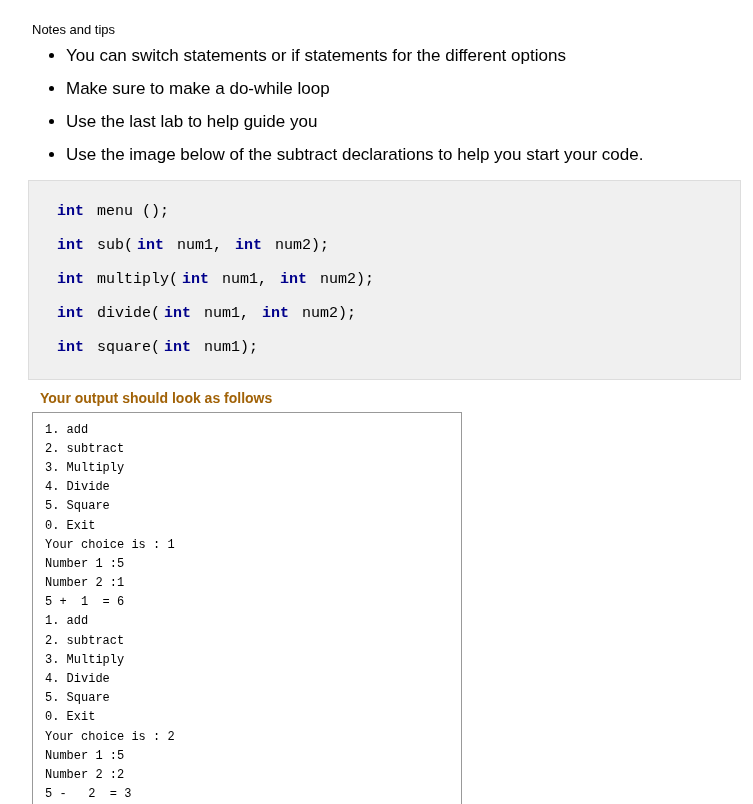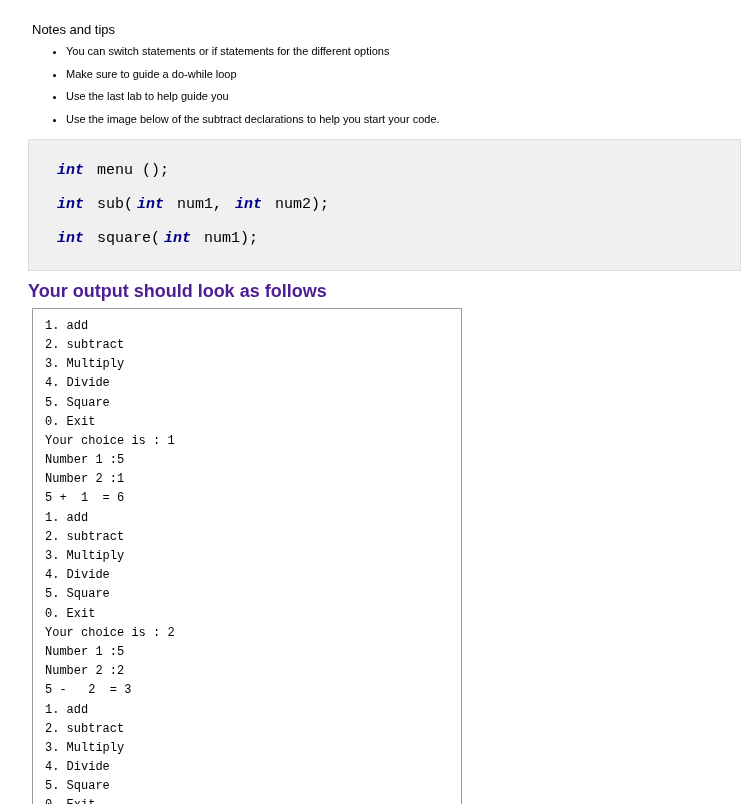--- a/index.html
+++ b/index.html
@@ -13,21 +13,21 @@
     }
 
     .notes-title {
       font-size: 13px;
       margin-bottom: 5px;
     }
 
     .notes-list {
       list-style: disc;
       padding-left: 30px;
-      font-size: 11px;
+      font-size: 17px;
       line-height: 1.7;
     }
 
     .notes-list li {
       margin-bottom: 2px;
     }
 
     .code-box {
       background: #f0f0f0;
       border: 1px solid #ddd;
@@ -38,58 +38,63 @@
       line-height: 2.0;
     }
 
     .code-line {
       display: block;
     }
 
     .kw {
       color: #00008b;
       font-weight: bold;
-      font-style: italic;
     }
 
     .output-heading {
-      color: #4c1d95;
+      color: #a16207;
       font-weight: bold;
-      font-size: 18px;
-      margin: 10px 0 6px 0;
+      font-size: 14px;
+      margin: 10px 0 6px 12px;
     }
 
     .output-box {
       background: #fff;
       border: 1px solid #999;
       padding: 8px 12px;
       font-family: 'Courier New', Courier, monospace;
       font-size: 12px;
       line-height: 1.6;
       white-space: pre;
       width: 430px;
     }
   </style>
 </head>
 <body>
 
 <p class="notes-title">Notes and tips</p>
 <ul class="notes-list">
   <li>You can switch statements or if statements for the different options</li>
-  <li>Make sure to guide a do-while loop</li>
+  <li>Make sure to make a do-while loop</li>
   <li>Use the last lab to help guide you</li>
   <li>Use the image below of the subtract declarations to help you start your code.</li>
 </ul>
 
 <div class="code-box">
   <span class="code-line">
     <span class="kw">int</span> menu ();
   </span>
   <span class="code-line">
     <span class="kw">int</span> sub(<span class="kw">int</span> num1, <span class="kw">int</span> num2);
+  </span>
+  <span class="code-line">
+    <span class="kw">int</span> multiply(<span class="kw">int</span> num1, <span class="kw">int</span> num2);
+  </span>
+  <span class="code-line">
+    <span class="kw">int</span> divide(<span class="kw">int</span> num1, <span class="kw">int</span> num2);
   </span>
   <span class="code-line">
     <span class="kw">int</span> square(<span class="kw">int</span> num1);
   </span>
 </div>
 
 <p class="output-heading">Your output should look as follows</p>
 
 <div class="output-box">1. add
 2. subtract

